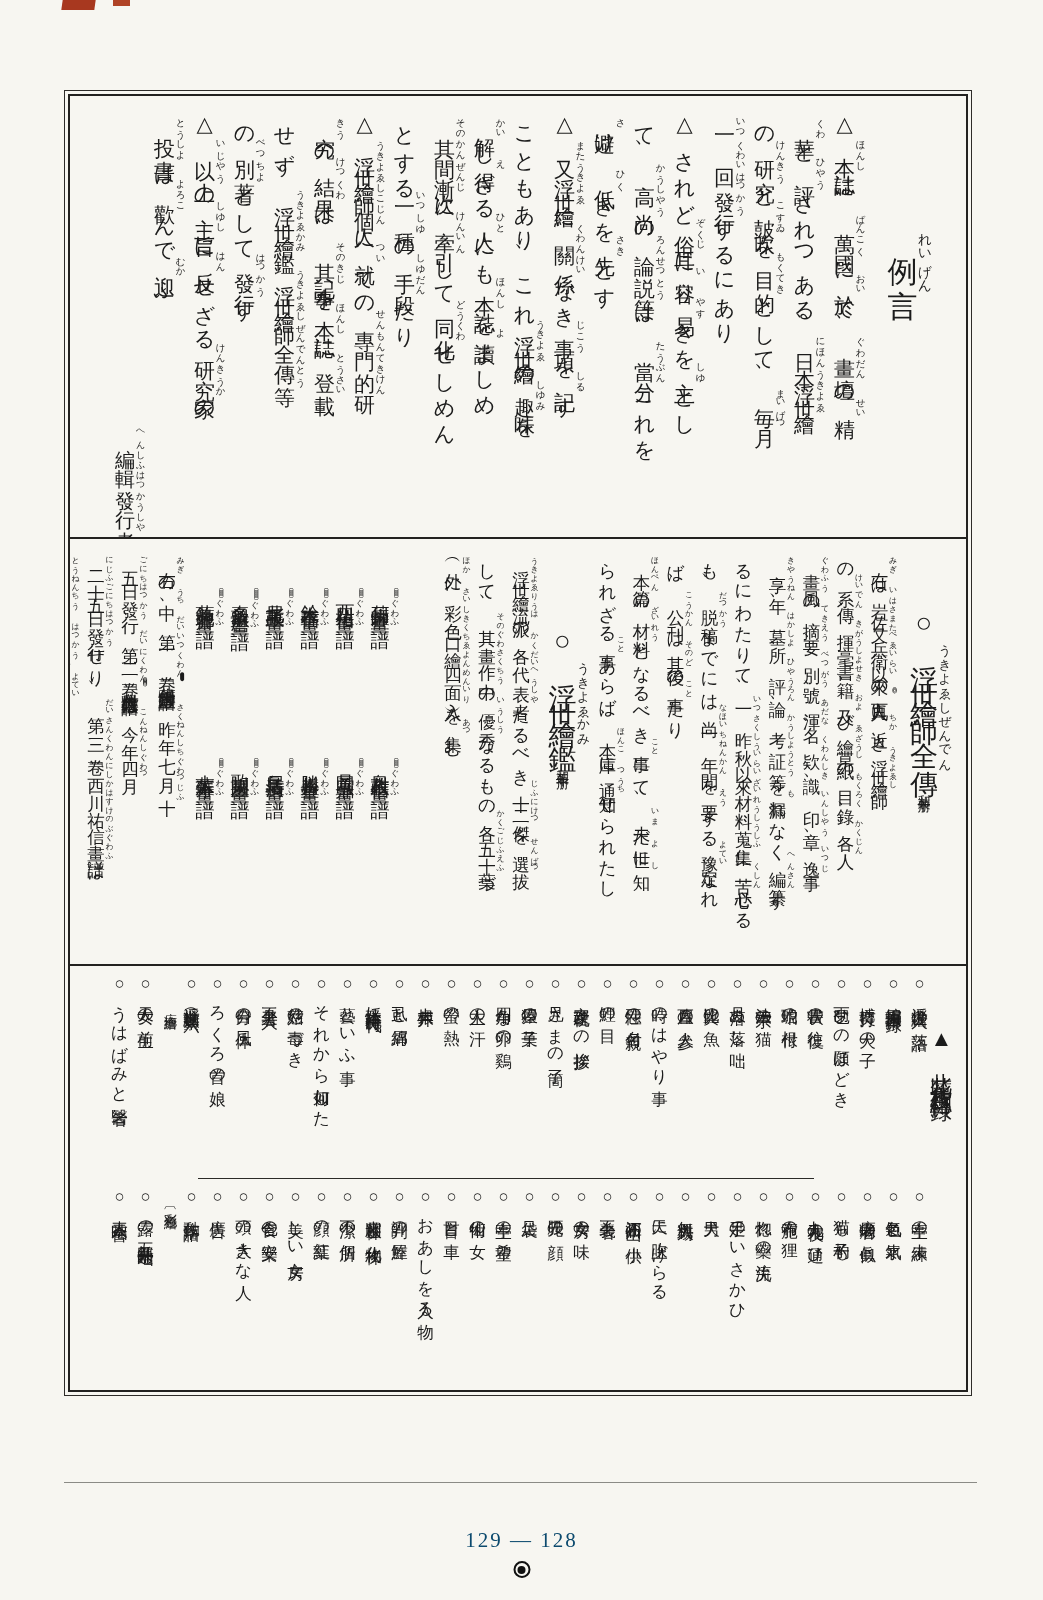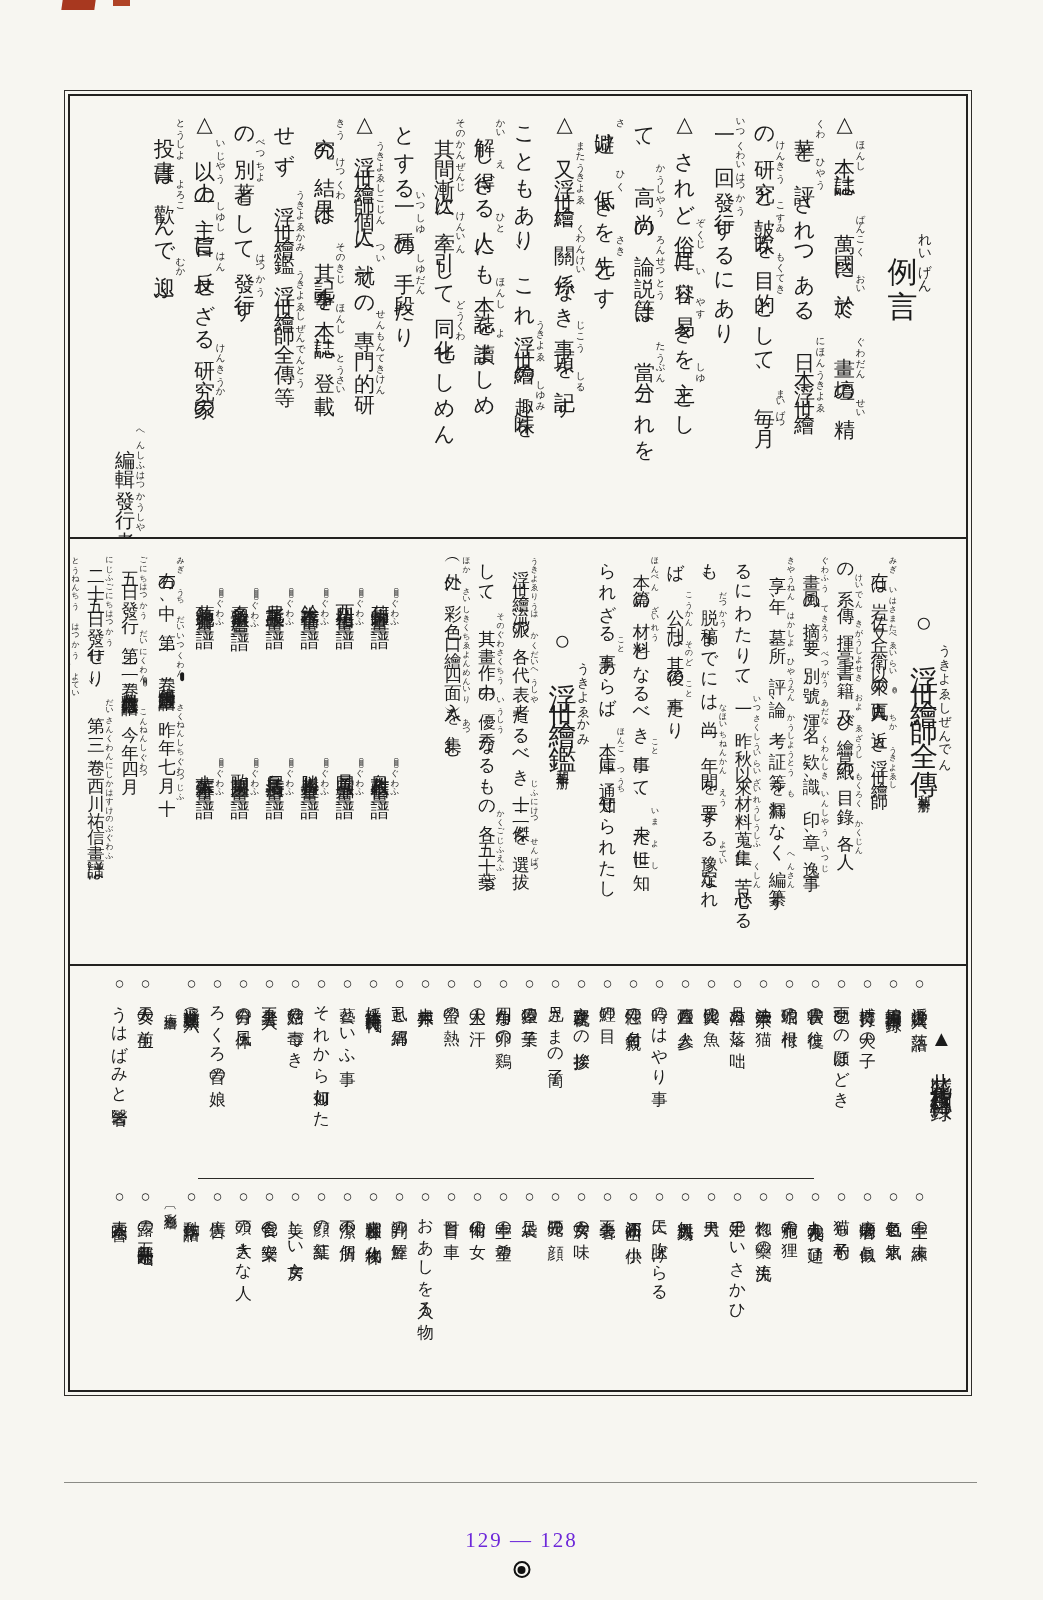--- a/index.html
+++ b/index.html
@@ -41,21 +41,21 @@
   
   .mokuroku-header{font-size:22px;letter-spacing:4px;padding-top:52px;margin:0 6px 0 10px;}
   .bands{writing-mode:horizontal-tb;width:822px;height:100%;position:relative;}
   .band{writing-mode:vertical-rl;height:50%;box-sizing:border-box;}
   .band-upper{padding-bottom:5px;}
   .band-lower{padding-top:9px;}
   .band .entry{font-size:16.5px;letter-spacing:1.5px;margin:0 4px;white-space:pre-wrap;}
   .band-divider{position:absolute;top:50%;left:94px;right:112px;border-top:1.5px solid #2b2a27;}
   
   .footer-rule{position:absolute;left:64px;right:66px;top:1482px;border-top:1px solid #8b8b86;}
-  .page-numbers{position:absolute;top:1528px;left:0;width:100%;text-align:center;font-size:21px;letter-spacing:2px;color:#6d28d9;}
+  .page-numbers{position:absolute;top:1528px;left:0;width:100%;text-align:center;font-size:21px;letter-spacing:2px;color:#0c4a6e;}
   .bullseye{position:absolute;top:1561px;left:50%;transform:translateX(-50%);width:13px;height:13px;border:2px solid #111;border-radius:50%;}
   .bullseye::after{content:"";position:absolute;left:50%;top:50%;transform:translate(-50%,-50%);width:8px;height:8px;background:#111;border-radius:50%;}
 </style>
 </head>
 <body>
 
 <div class="red-mark1"></div>
 <div class="red-mark2"></div>
 
 <div class="frame-outer">

